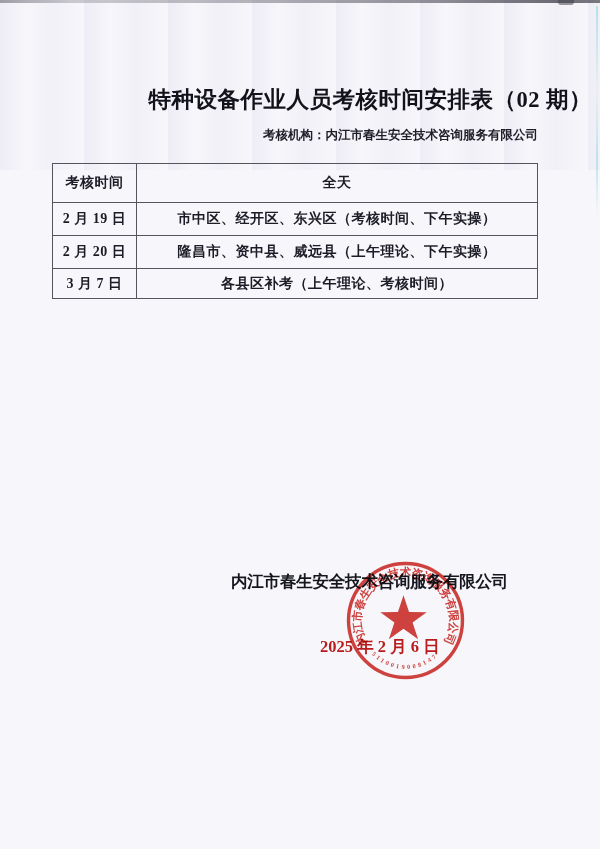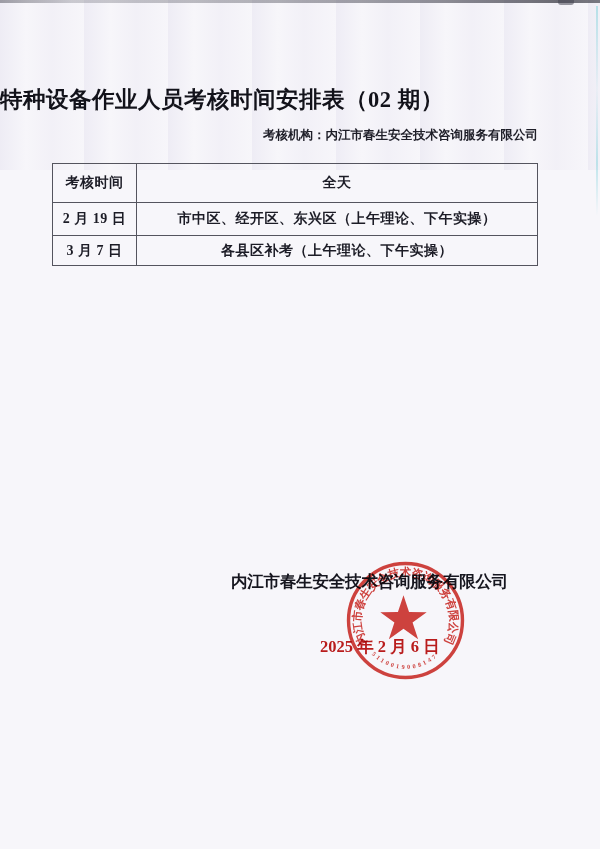--- a/index.html
+++ b/index.html
@@ -31,22 +31,22 @@
     position:absolute;top:0;left:558px;width:16px;height:5px;
     background:rgba(70,70,82,.55);border-radius:0 0 3px 3px;
   }
   .scan-edge-right{
     position:absolute;top:6px;right:2px;width:2px;height:210px;
     background:linear-gradient(180deg,
       rgba(110,205,215,.45), rgba(110,205,215,.05) 40%,
       rgba(110,205,215,.4) 75%, rgba(110,205,215,0));
   }
   .doc-title{
-    position:absolute;top:84px;left:0;right:0;
-    text-align:left;
+    position:absolute;top:84px;left:0;right:8px;
+    text-align:right;
     font-size:22.5px;font-weight:bold;letter-spacing:.5px;
     color:#12121a;
   }
   .doc-subtitle{
     position:absolute;top:127px;right:62px;
     font-size:12.5px;font-weight:bold;color:#1e1e28;
   }
   table.schedule{
     position:absolute;left:52px;top:163px;
     width:486px;
@@ -97,25 +97,29 @@
         <col class="c-date">
         <col class="c-detail">
       </colgroup>
     <tbody>
       <tr class="hdr">
         <td>考核时间</td>
         <td>全天</td>
       </tr>
       <tr class="r1">
         <td>2 月 19 日</td>
-        <td>市中区、经开区、东兴区（上午理论、下午实操）</td>
+        <td>市中区、经开区、东兴区（考核时间、下午实操）</td>
+      </tr>
+      <tr class="r2">
+        <td>2 月 20 日</td>
+        <td>隆昌市、资中县、威远县（上午理论、下午实操）</td>
       </tr>
       <tr class="r3">
         <td>3 月 7 日</td>
-        <td>各县区补考（上午理论、下午实操）</td>
+        <td>各县区补考（上午理论、考核时间）</td>
       </tr>
     </tbody>
   </table>
 
   <div class="footer-company">内江市春生安全技术咨询服务有限公司</div>
 
   <div class="footer-date">2025 年 2 月 6 日</div>
 
   <div class="seal">
     <svg viewBox="0 0 120 120" xmlns="http://www.w3.org/2000/svg">

